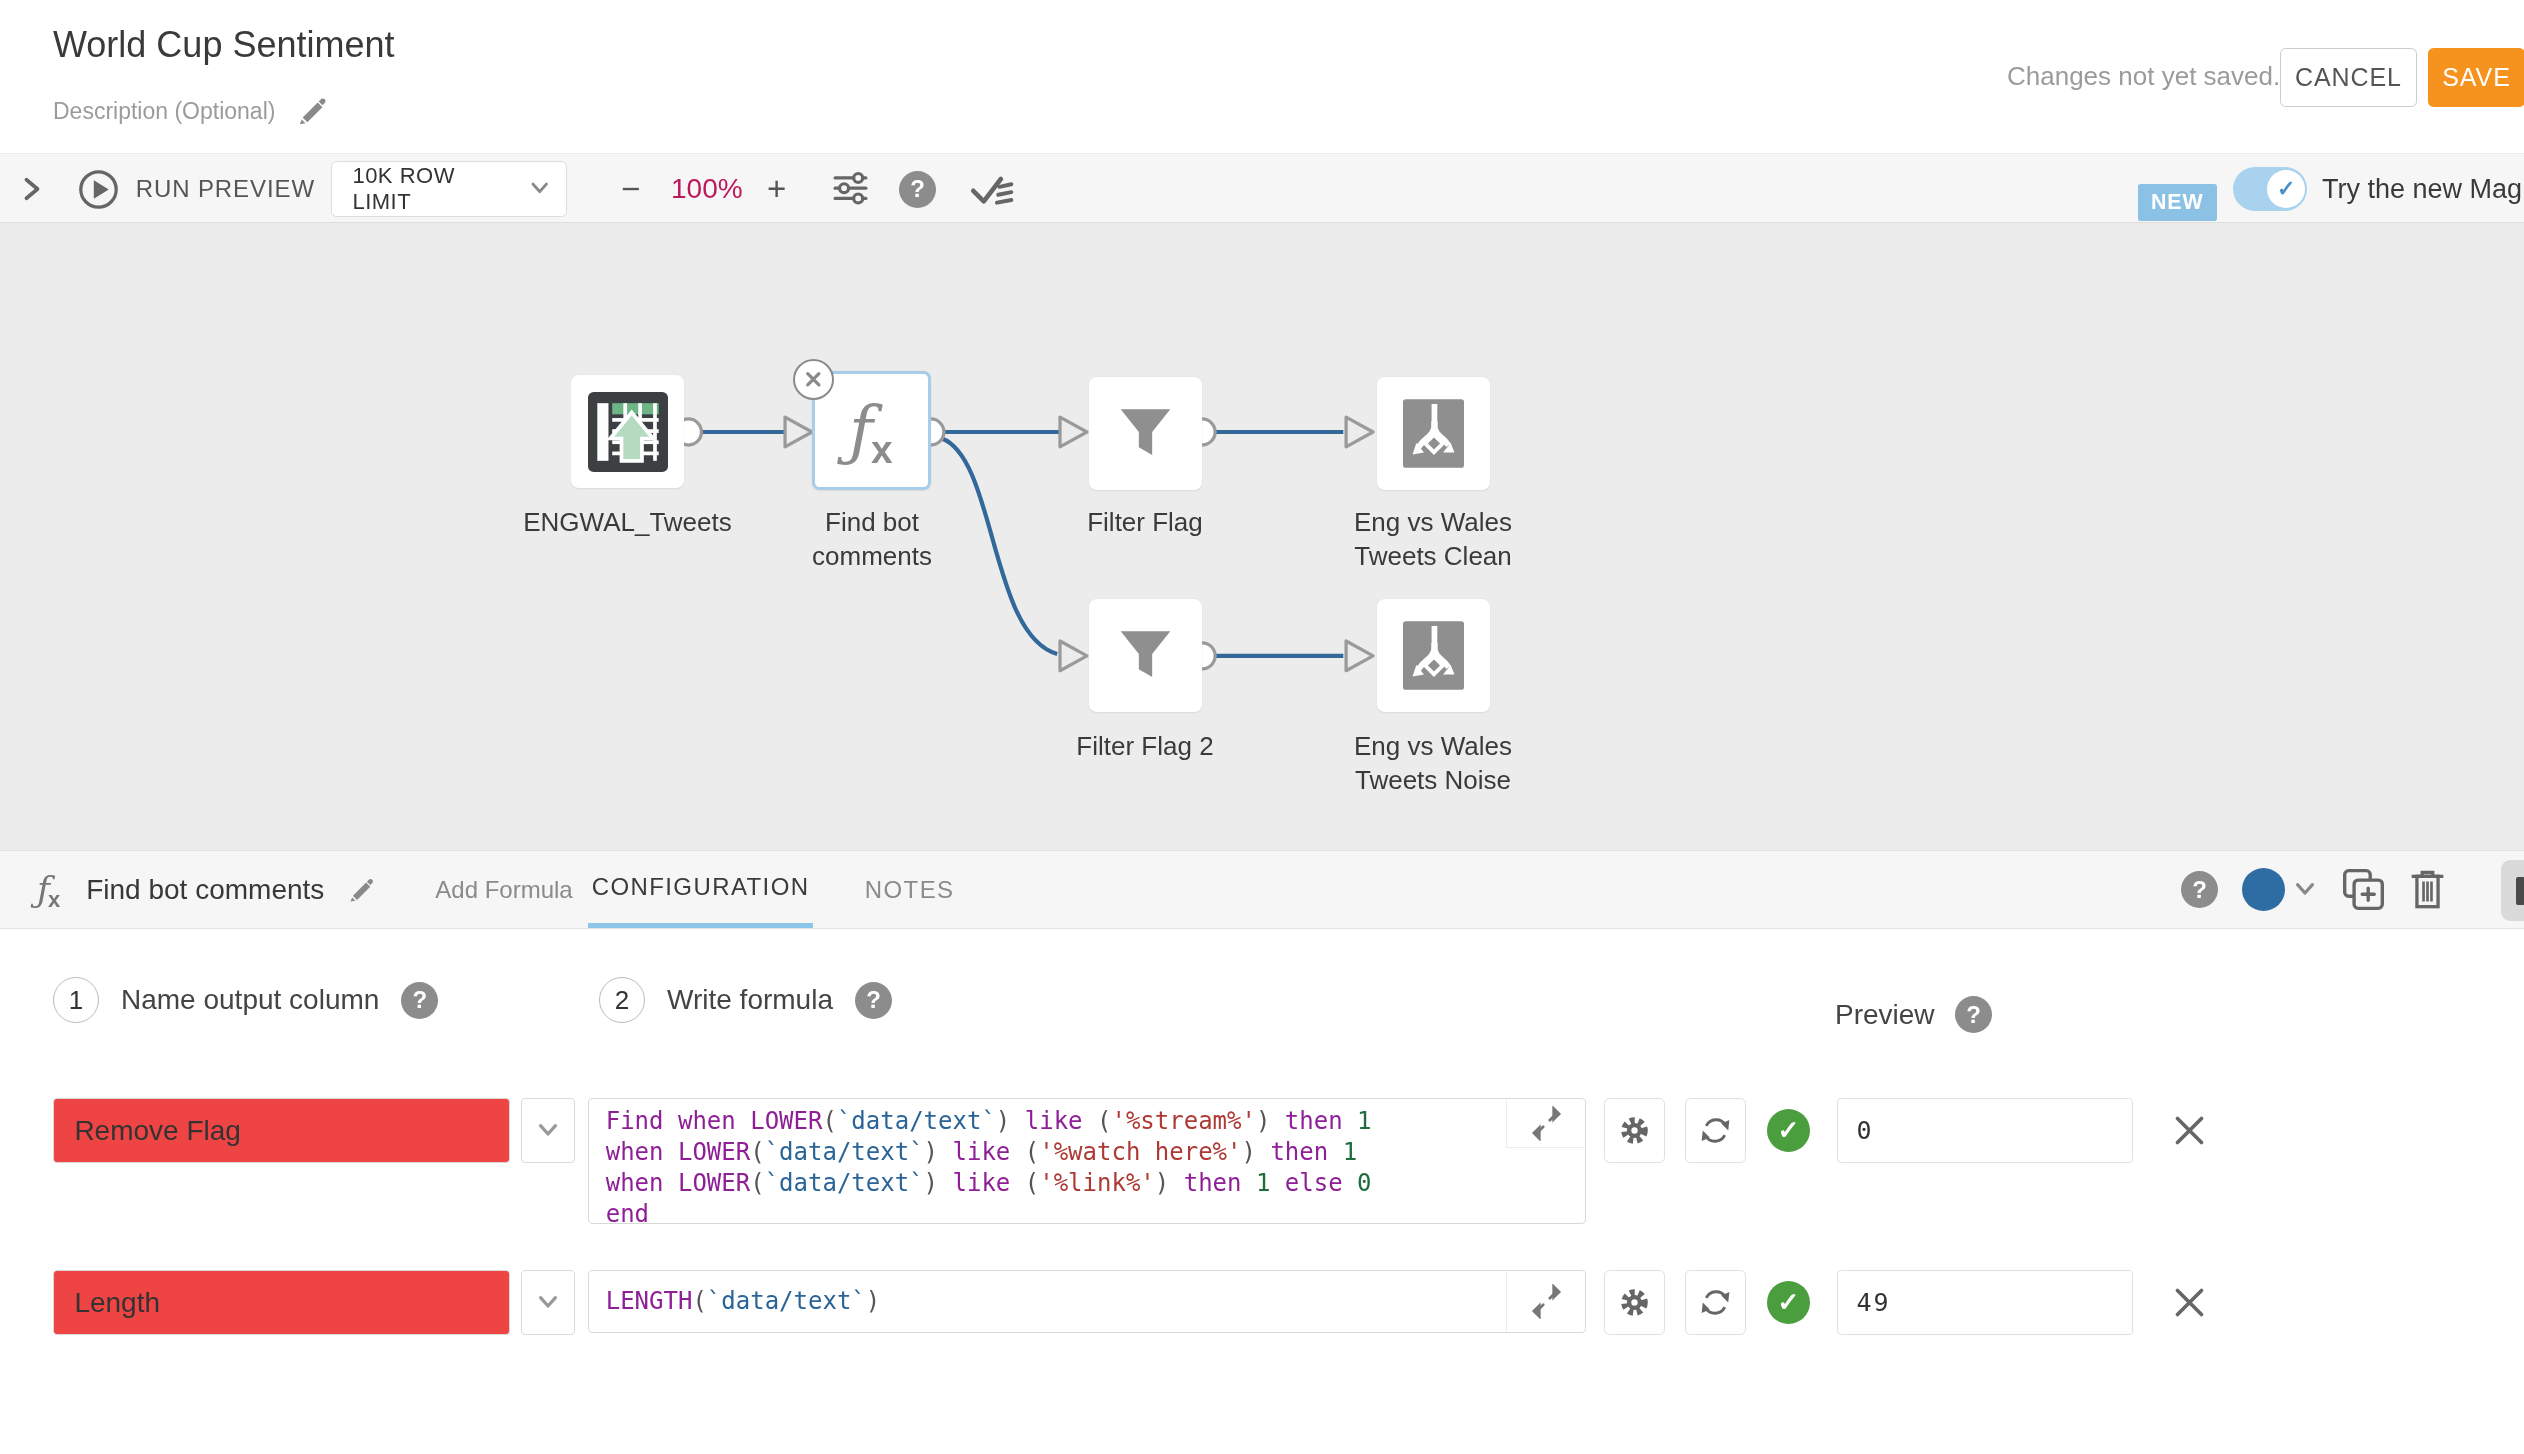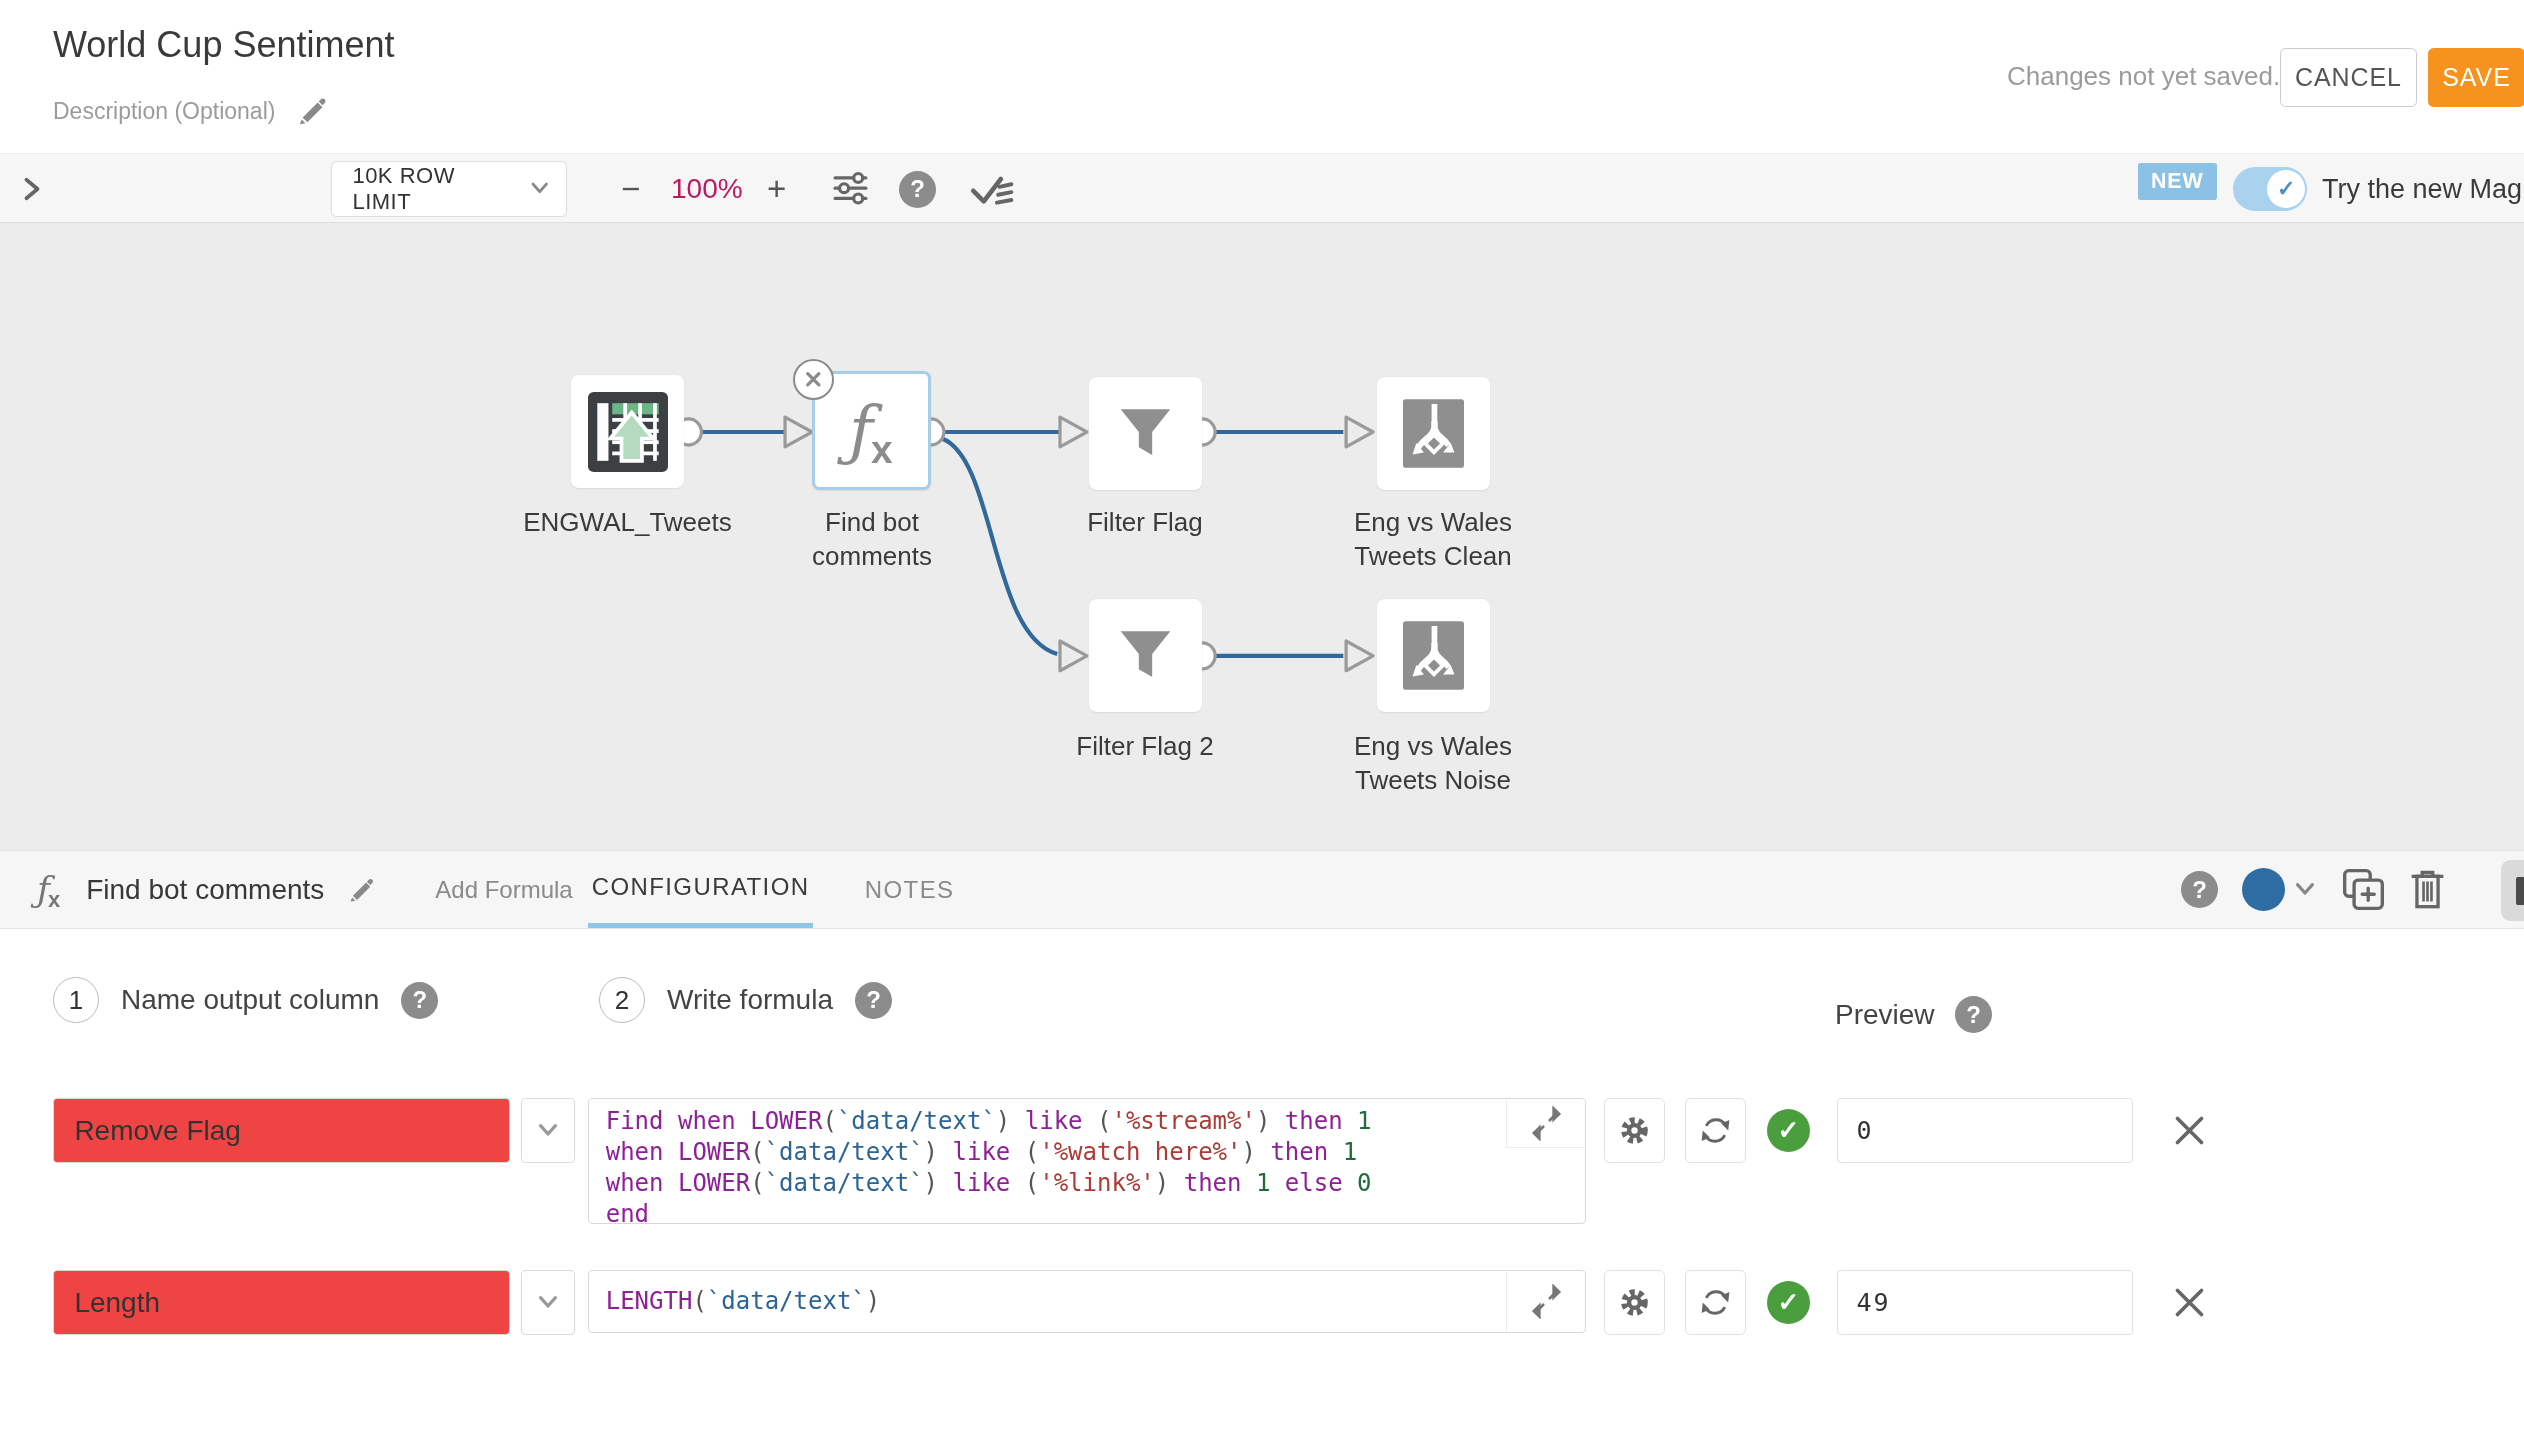--- a/index.html
+++ b/index.html
@@ -24,21 +24,21 @@
         border-top:0.9px solid #ececec;border-bottom:0.9px solid #dedede;box-sizing:border-box;}
   .tico{position:absolute;top:0;height:70px;display:flex;align-items:center;cursor:pointer;}
   #run-preview-label{font-size:24px;color:#555;letter-spacing:0.9px;}
   #rowlimit{left:331px;top:6.5px;width:236px;height:56px;background:#fff;border:0.9px solid #ddd;border-radius:5.6px;
             box-sizing:border-box;display:flex;align-items:center;justify-content:space-between;padding:0 15px 0 20.4px;cursor:pointer;gap:24px;}
   #rowlimit span{font-size:22px;color:#333;letter-spacing:0.5px;}
   .zoomsym{font-size:33px;color:#555;}
   #zoom-level{font-size:28px;color:#be185d;}
   .circle-help{width:37px;height:37px;border-radius:50%;background:#8c8c8c;color:#fff;
                display:flex;align-items:center;justify-content:center;font-size:24px;font-weight:bold;}
-  #new-badge{left:2138px;top:9px;height:37px;padding:0 13px;background:#8cc1e6;color:#fff;
+  #new-badge{left:2138px;top:30px;height:37px;padding:0 13px;background:#8cc1e6;color:#fff;
              font-size:21.4px;font-weight:bold;letter-spacing:0.9px;display:flex;align-items:center;border-radius:2.8px;}
   #toggle{left:2233px;top:13px;width:74px;height:44px;border-radius:22px;background:#a9d2ee;cursor:pointer;}
   #toggle-knob{position:absolute;right:1.9px;top:2.8px;width:38px;height:38px;border-radius:50%;background:#fff;
                display:flex;align-items:center;justify-content:center;color:#4a90c8;font-size:22px;font-weight:bold;}
   #toggle-text{left:2322px;top:0;height:70px;display:flex;align-items:center;font-size:27px;color:#3a3a3a;white-space:nowrap;}
 
   
   #canvas{left:0;top:223px;width:2525px;height:627px;background:#ececec;}
   .node{position:absolute;width:113px;height:113px;background:#fff;border-radius:7.4px;
         box-shadow:0 0.9px 1.9px rgba(0,0,0,.08);display:flex;align-items:center;justify-content:center;cursor:pointer;}
@@ -102,20 +102,27 @@
     <div id="btn-cancel" class="abs btn">CANCEL</div>
     <div id="btn-save" class="abs btn">SAVE</div>
   </div>
 
   <div id="tbar" class="abs">
     <div class="tico" style="left:20.4px">
       <svg width="24" height="32" viewBox="0 0 26 34">
           <polyline points="7,7 19,17 7,27" fill="none" stroke="#666" stroke-width="4" stroke-linecap="round" stroke-linejoin="round"></polyline>
         </svg>
     </div>
+    <div class="tico" style="left:78px">
+      <svg width="41" height="41" viewBox="0 0 44 44">
+        <circle cx="22" cy="22" r="19" fill="none" stroke="#666" stroke-width="3.5"></circle>
+        <polygon points="17,12 17,32 33,22" fill="#666"></polygon>
+      </svg>
+      <span id="run-preview-label" style="margin-left:16.7px">RUN PREVIEW</span>
+    </div>
     <div id="rowlimit" class="abs">
       <span>10K ROW LIMIT</span>
       <svg width="26" height="18.6" viewBox="0 0 28 20">
         <polyline points="6,5 14,14 22,5" fill="none" stroke="#888" stroke-width="3.5" stroke-linecap="round" stroke-linejoin="round"></polyline>
       </svg>
     </div>
     <div class="tico zoomsym" style="left:621px">−</div>
     <div class="tico" style="left:671px">
         <span id="zoom-level">100%</span>
       </div>

